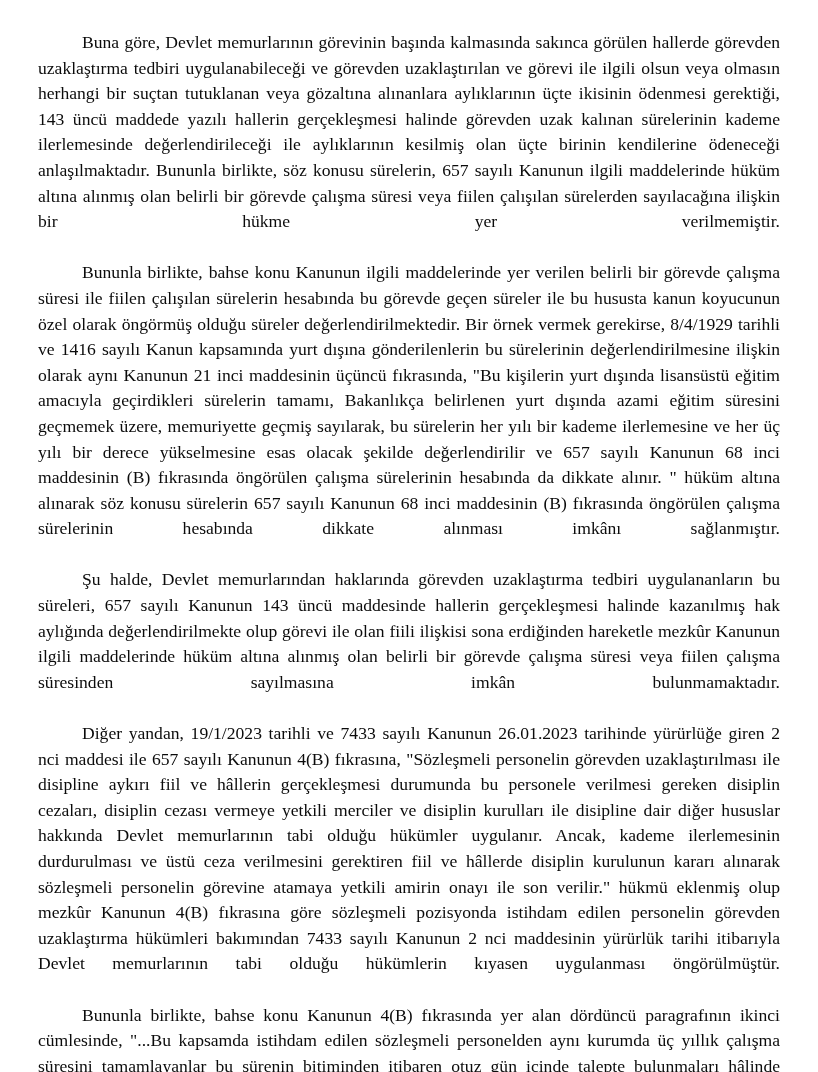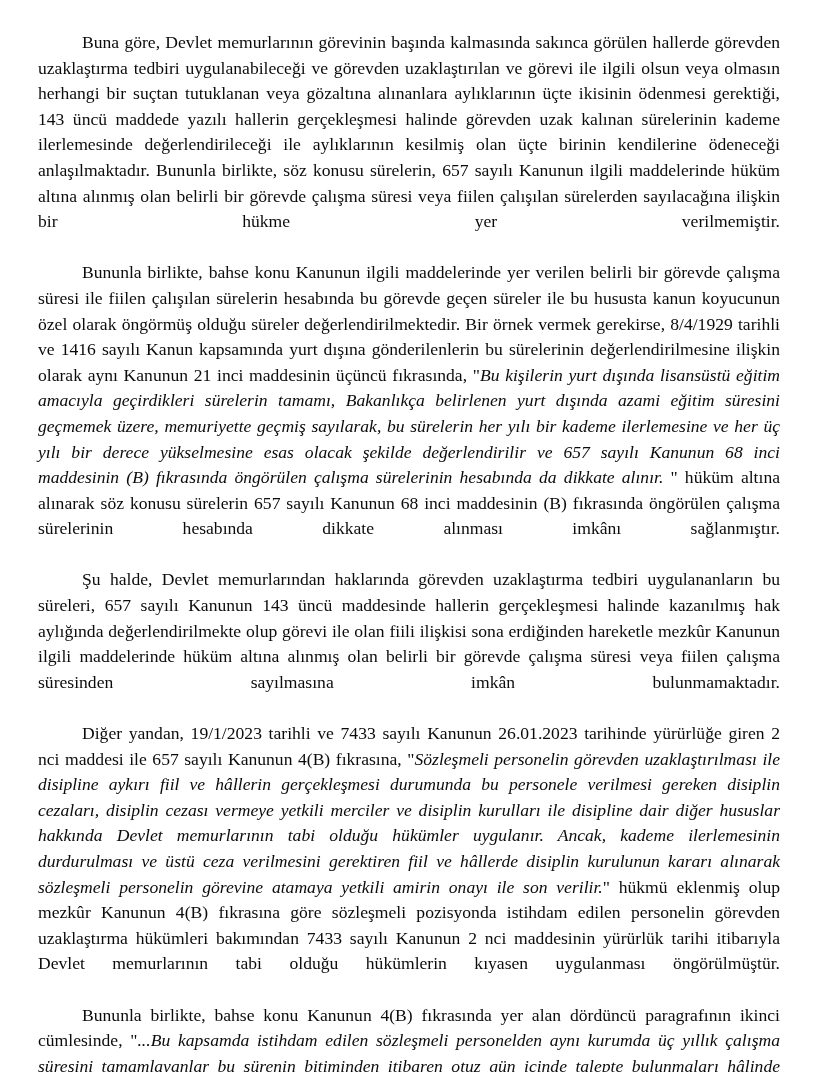--- a/index.html
+++ b/index.html
@@ -44,21 +44,20 @@
   }
 
   
   .para::after {
     content: "";
     display: inline-block;
     width: 100%;
   }
 
   .quote {
-    font-style: italic;
   }
 </style>
 </head>
 <body>
 
 <div class="page" style="background: rgb(255, 255, 255);">
   <div class="doc-body" style="color: rgb(11, 11, 11);">
       <p class="para"><span>Buna göre, Devlet memurlarının görevinin başında kalmasında sakınca görülen hallerde görevden uzaklaştırma tedbiri uygulanabileceği ve görevden uzaklaştırılan ve görevi ile ilgili olsun veya olmasın herhangi bir suçtan tutuklanan veya gözaltına alınanlara aylıklarının üçte ikisinin ödenmesi gerektiği, 143 üncü maddede yazılı hallerin gerçekleşmesi halinde görevden uzak kalınan sürelerinin kademe ilerlemesinde değerlendirileceği ile aylıklarının kesilmiş olan üçte birinin kendilerine ödeneceği anlaşılmaktadır. Bununla birlikte, söz konusu sürelerin, 657 sayılı Kanunun ilgili maddelerinde hüküm altına alınmış olan belirli bir görevde çalışma süresi veya fiilen çalışılan sürelerden sayılacağına ilişkin bir hükme yer verilmemiştir.</span></p>
       <p class="para"><span>Bununla birlikte, bahse konu Kanunun ilgili maddelerinde yer verilen belirli bir görevde çalışma süresi ile fiilen çalışılan sürelerin hesabında bu görevde geçen süreler ile bu hususta kanun koyucunun özel olarak öngörmüş olduğu süreler değerlendirilmektedir. Bir örnek vermek gerekirse, 8/4/1929 tarihli ve 1416 sayılı Kanun kapsamında yurt dışına gönderilenlerin bu sürelerinin değerlendirilmesine ilişkin olarak aynı Kanunun 21 inci maddesinin üçüncü fıkrasında, "</span><span class="quote">Bu kişilerin yurt dışında lisansüstü eğitim amacıyla geçirdikleri sürelerin tamamı, Bakanlıkça belirlenen yurt dışında azami eğitim süresini geçmemek üzere, memuriyette geçmiş sayılarak, bu sürelerin her yılı bir kademe ilerlemesine ve her üç yılı bir derece yükselmesine esas olacak şekilde değerlendirilir ve 657 sayılı Kanunun 68 inci maddesinin (B) fıkrasında öngörülen çalışma sürelerinin hesabında da dikkate alınır. </span><span>" hüküm altına alınarak söz konusu sürelerin 657 sayılı Kanunun 68 inci maddesinin (B) fıkrasında öngörülen çalışma sürelerinin hesabında dikkate alınması imkânı sağlanmıştır.</span></p>
       <p class="para"><span>Şu halde, Devlet memurlarından haklarında görevden uzaklaştırma tedbiri uygulananların bu süreleri, 657 sayılı Kanunun 143 üncü maddesinde hallerin gerçekleşmesi halinde kazanılmış hak aylığında değerlendirilmekte olup görevi ile olan fiili ilişkisi sona erdiğinden hareketle mezkûr Kanunun ilgili maddelerinde hüküm altına alınmış olan belirli bir görevde çalışma süresi veya fiilen çalışma süresinden sayılmasına imkân bulunmamaktadır.</span></p>

